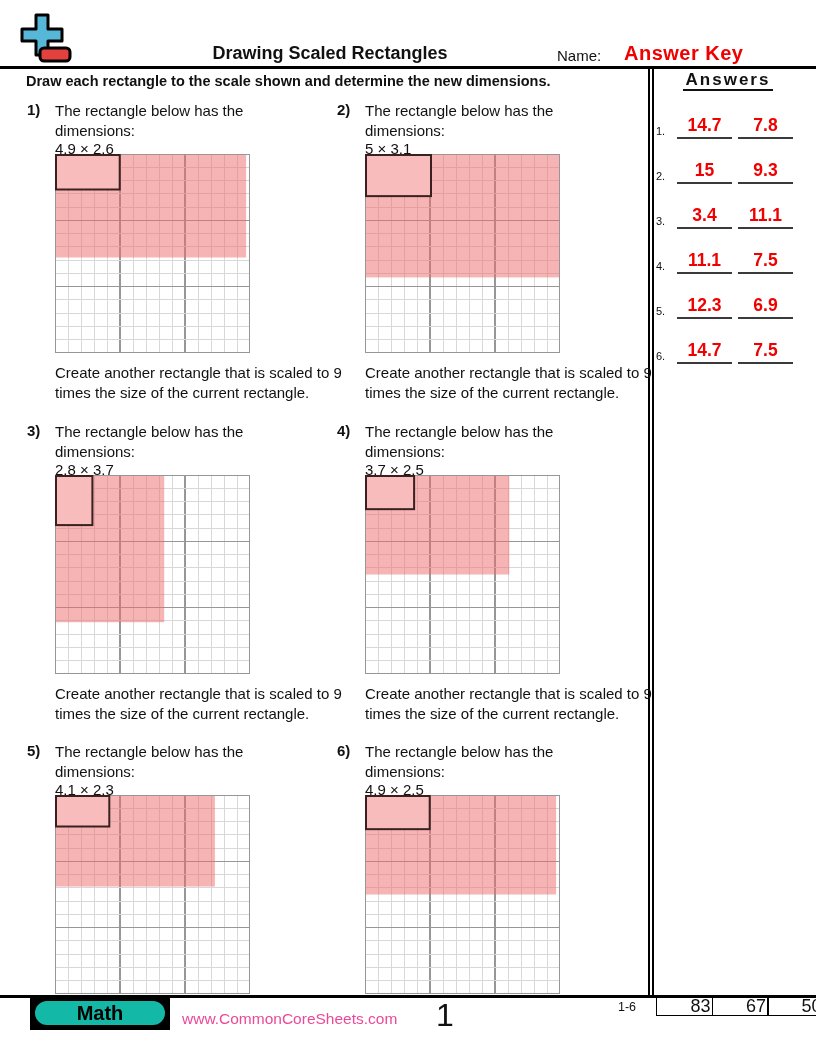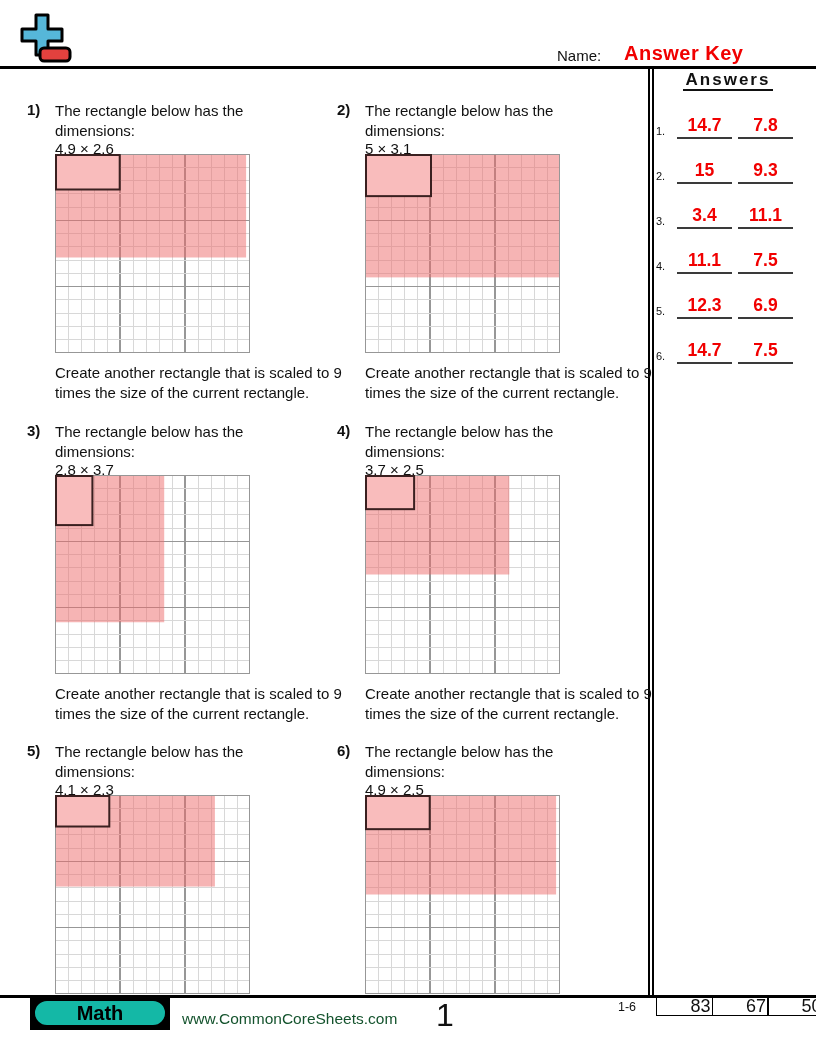--- a/index.html
+++ b/index.html
@@ -31,40 +31,42 @@
   .p-dims{position:absolute;left:28px;top:39px;font-size:15px;}
   .p-grid{position:absolute;left:28px;top:53px;width:195px;height:199px;}
   .p-note{position:absolute;left:28px;top:262px;width:292px;font-size:15px;line-height:19.5px;}
 
   
   .footer-rule{background:#000;height:3px;width:816px;}
   .math-badge{background:#000;width:140px;height:34px;}
   .math-pill{position:absolute;left:3px;top:3px;right:3px;bottom:3px;background:#14b8a6;
              border:2.5px solid #000;border-radius:15px;display:flex;align-items:center;justify-content:center;
              font-size:20px;font-weight:bold;color:#000;}
-  .site-url{font-size:15.5px;color:#14532d;}
+  .site-url{font-size:15.5px;color:#ec4899;}
   .page-num{font-size:32px;width:100px;text-align:center;}
   .score-range{font-size:12.5px;}
   .score-table{display:flex;}
   .score-cell{width:23px;height:17px;border:1.5px solid #000;margin-left:-1.5px;
               display:flex;align-items:center;justify-content:center;font-size:18px;padding-left:32px;}
   .score-cell:first-child{margin-left:0;}
 </style>
 </head>
 <body>
 
 <div class="page">
 
   <svg class="abs" style="left:16px;top:10px" width="56" height="56" viewBox="0 0 56 56">
     <path d="M20 5 h12 v14 h14 v12 h-14 v14 h-12 v-14 h-14 v-12 h14 z" fill="#56b7d9" stroke="#000" stroke-width="3" stroke-linejoin="round"></path>
     <rect x="24" y="38" width="30" height="13" rx="4" fill="#e2413e" stroke="#000" stroke-width="3"></rect>
   </svg>
+  <div class="abs title" style="left:130px;top:43px;width:400px">Drawing Scaled Rectangles</div>
   <div class="abs name-label" style="left:557px;top:47px">Name:</div>
   <div class="abs answer-key" style="left:624px;top:42px">Answer Key</div>
   <div class="abs header-rule" style="left:0;top:66px"></div>
+  <div class="abs instruction" style="left:26px;top:73px">Draw each rectangle to the scale shown and determine the new dimensions.</div>
 
   <div class="abs answers-divider" style="left:648px;top:69px;height:926px"></div>
   <div class="abs answers-title-wrap" style="left:654px;top:70px">
     <span class="answers-title">Answers</span>
   </div>
 
   <div class="abs answer-row" style="left:656px;top:115px">
     <span class="answer-num">1.</span>
     <span class="answer-val">14.7</span>
     <span class="answer-val">7.8</span>

